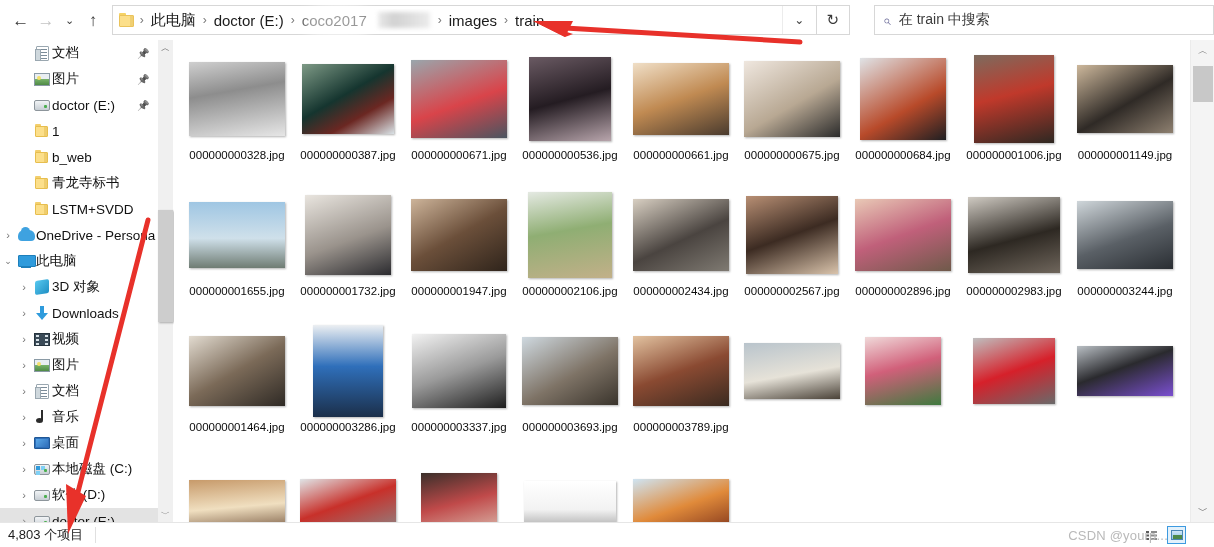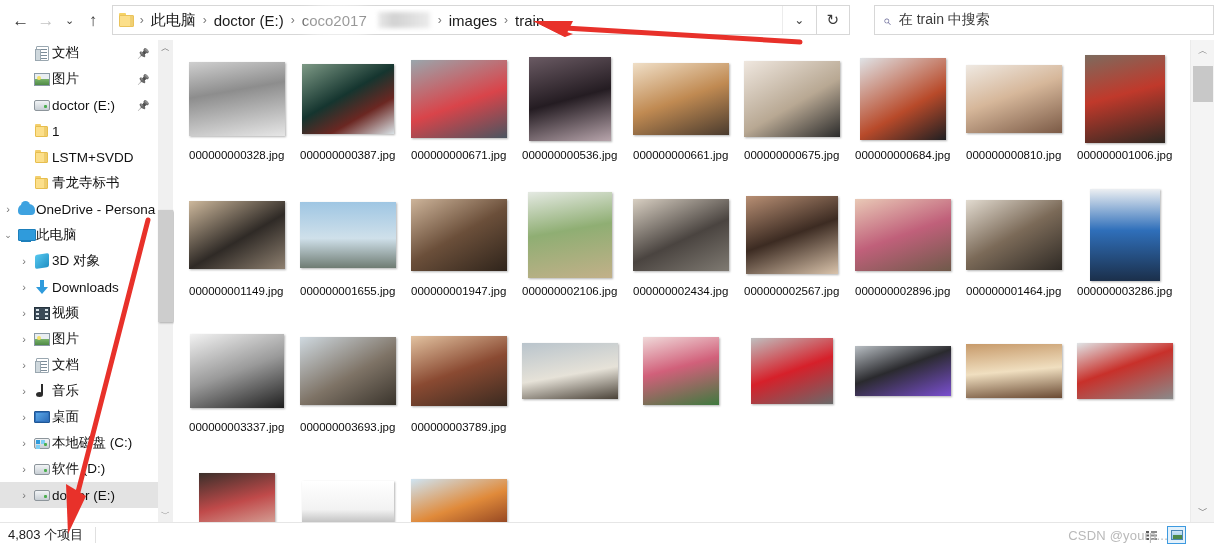--- a/index.html
+++ b/index.html
@@ -157,21 +157,21 @@
   .thumbbox {
     width: 104px; height: 98px;
     display: flex; align-items: center; justify-content: center;
   }
   .thumb {
     box-shadow: 1px 1px 2px rgba(0,0,0,.30);
     background: #bbb; overflow: hidden; position: relative;
   }
   .label {
     font-size: 11.5px; color: #0b0b0b; line-height: 14px;
-    text-align: left; width: 96px; word-break: break-all;
+    text-align: center; width: 96px; word-break: break-all;
   }
   .content-vscroll {
     position: absolute; left: 1190px; top: 40px; width: 24px; height: 482px;
     background: #f4f4f4; border-left: 1px solid #ebebeb;
   }
   .content-vscroll .arw { width:24px;height:22px;display:flex;align-items:center;justify-content:center;color:#5a5a5a;font-size:10px;}
   .content-vscroll .arw.bot{position:absolute;bottom:0;left:0;}
   .content-vscroll .thumb2{position:absolute;left:2px;top:26px;width:20px;height:36px;background:#c8c8c8;}
 
   
@@ -277,31 +277,41 @@
         <span class="tree-label">1</span>
       </div>
       <div class="tree-item" style="padding-left: 16px;">
         <span class="chev"></span>
         <span class="tree-ico">
           <span class="ic ic-folder">
             <span class="t"></span>
             <span class="b"></span>
           </span>
         </span>
-        <span class="tree-label">LSTM+SVDD</span>
+        <span class="tree-label">b_web</span>
       </div>
       <div class="tree-item" style="padding-left: 16px;">
         <span class="chev"></span>
         <span class="tree-ico">
           <span class="ic ic-folder">
             <span class="t"></span>
             <span class="b"></span>
           </span>
         </span>
         <span class="tree-label">青龙寺标书</span>
+      </div>
+      <div class="tree-item" style="padding-left: 16px;">
+        <span class="chev"></span>
+        <span class="tree-ico">
+          <span class="ic ic-folder">
+            <span class="t"></span>
+            <span class="b"></span>
+          </span>
+        </span>
+        <span class="tree-label">LSTM+SVDD</span>
       </div>
       <div class="tree-item" style="padding-left: 0px;">
         <span class="chev" style="font-size: 11px;">›</span>
         <span class="tree-ico">
           <span class="ic-cloud"></span>
         </span>
         <span class="tree-label">OneDrive - Persona</span>
       </div>
       <div class="tree-item" style="padding-left: 0px;">
         <span class="chev">⌄</span>
@@ -426,44 +436,44 @@
           <div class="label">000000000675.jpg</div>
         </div>
         <div class="cell">
           <div class="thumbbox">
             <div class="thumb" style="width: 86px; height: 82px; background: linear-gradient(150deg, rgb(224, 227, 230), rgb(184, 74, 42) 60%, rgb(31, 31, 34));"></div>
           </div>
           <div class="label">000000000684.jpg</div>
         </div>
         <div class="cell">
           <div class="thumbbox">
-            <div class="thumb" style="width: 96px; height: 68px; background: linear-gradient(160deg, rgb(239, 233, 226), rgb(214, 183, 154) 45%, rgb(123, 90, 70));"></div>
-          </div>
-          <div class="label">000000000810.jpg</div>
-        </div>
-        <div class="cell">
-          <div class="thumbbox">
             <div class="thumb" style="width: 80px; height: 88px; background: linear-gradient(165deg, rgb(125, 107, 94), rgb(192, 57, 43) 45%, rgb(46, 40, 34));"></div>
           </div>
           <div class="label">000000001006.jpg</div>
         </div>
         <div class="cell">
           <div class="thumbbox">
             <div class="thumb" style="width: 96px; height: 68px; background: linear-gradient(150deg, rgb(205, 184, 156), rgb(47, 42, 38) 55%, rgb(142, 128, 112));"></div>
           </div>
           <div class="label">000000001149.jpg</div>
         </div>
         <div class="cell">
           <div class="thumbbox">
             <div class="thumb" style="width: 96px; height: 66px; background: linear-gradient(rgb(159, 198, 227), rgb(207, 224, 234) 55%, rgb(111, 124, 115));"></div>
           </div>
           <div class="label">000000001655.jpg</div>
         </div>
         <div class="cell">
           <div class="thumbbox">
+            <div class="thumb" style="width: 86px; height: 80px; background: linear-gradient(160deg, rgb(233, 229, 223), rgb(154, 147, 140) 55%, rgb(43, 43, 47));"></div>
+          </div>
+          <div class="label">000000001732.jpg</div>
+        </div>
+        <div class="cell">
+          <div class="thumbbox">
             <div class="thumb" style="width: 96px; height: 72px; background: linear-gradient(150deg, rgb(205, 180, 154), rgb(107, 79, 58) 50%, rgb(47, 36, 27));"></div>
           </div>
           <div class="label">000000001947.jpg</div>
         </div>
         <div class="cell">
           <div class="thumbbox">
             <div class="thumb" style="width: 84px; height: 86px; background: linear-gradient(170deg, rgb(228, 233, 226), rgb(143, 174, 115) 45%, rgb(194, 176, 137));"></div>
           </div>
           <div class="label">000000002106.jpg</div>
         </div>
@@ -477,20 +487,32 @@
           <div class="thumbbox">
             <div class="thumb" style="width: 92px; height: 78px; background: linear-gradient(160deg, rgb(184, 143, 116), rgb(60, 43, 34) 50%, rgb(217, 195, 171));"></div>
           </div>
           <div class="label">000000002567.jpg</div>
         </div>
         <div class="cell">
           <div class="thumbbox">
             <div class="thumb" style="width: 96px; height: 72px; background: linear-gradient(160deg, rgb(233, 201, 182), rgb(192, 96, 122) 50%, rgb(111, 90, 74));"></div>
           </div>
           <div class="label">000000002896.jpg</div>
+        </div>
+        <div class="cell">
+          <div class="thumbbox">
+            <div class="thumb" style="width: 92px; height: 76px; background: linear-gradient(165deg, rgb(207, 202, 194), rgb(45, 40, 34) 55%, rgb(111, 102, 92));"></div>
+          </div>
+          <div class="label">000000002983.jpg</div>
+        </div>
+        <div class="cell">
+          <div class="thumbbox">
+            <div class="thumb" style="width: 96px; height: 68px; background: linear-gradient(160deg, rgb(207, 214, 218), rgb(90, 96, 102) 55%, rgb(42, 46, 51));"></div>
+          </div>
+          <div class="label">000000003244.jpg</div>
         </div>
         <div class="cell">
           <div class="thumbbox">
             <div class="thumb" style="width: 96px; height: 70px; background: linear-gradient(150deg, rgb(226, 219, 208), rgb(123, 106, 88) 50%, rgb(47, 42, 37));"></div>
           </div>
           <div class="label">000000001464.jpg</div>
         </div>
         <div class="cell">
           <div class="thumbbox">
             <div class="thumb" style="width: 70px; height: 92px; background: linear-gradient(rgb(236, 239, 242), rgb(47, 111, 186) 45%, rgb(27, 47, 74));"></div>

